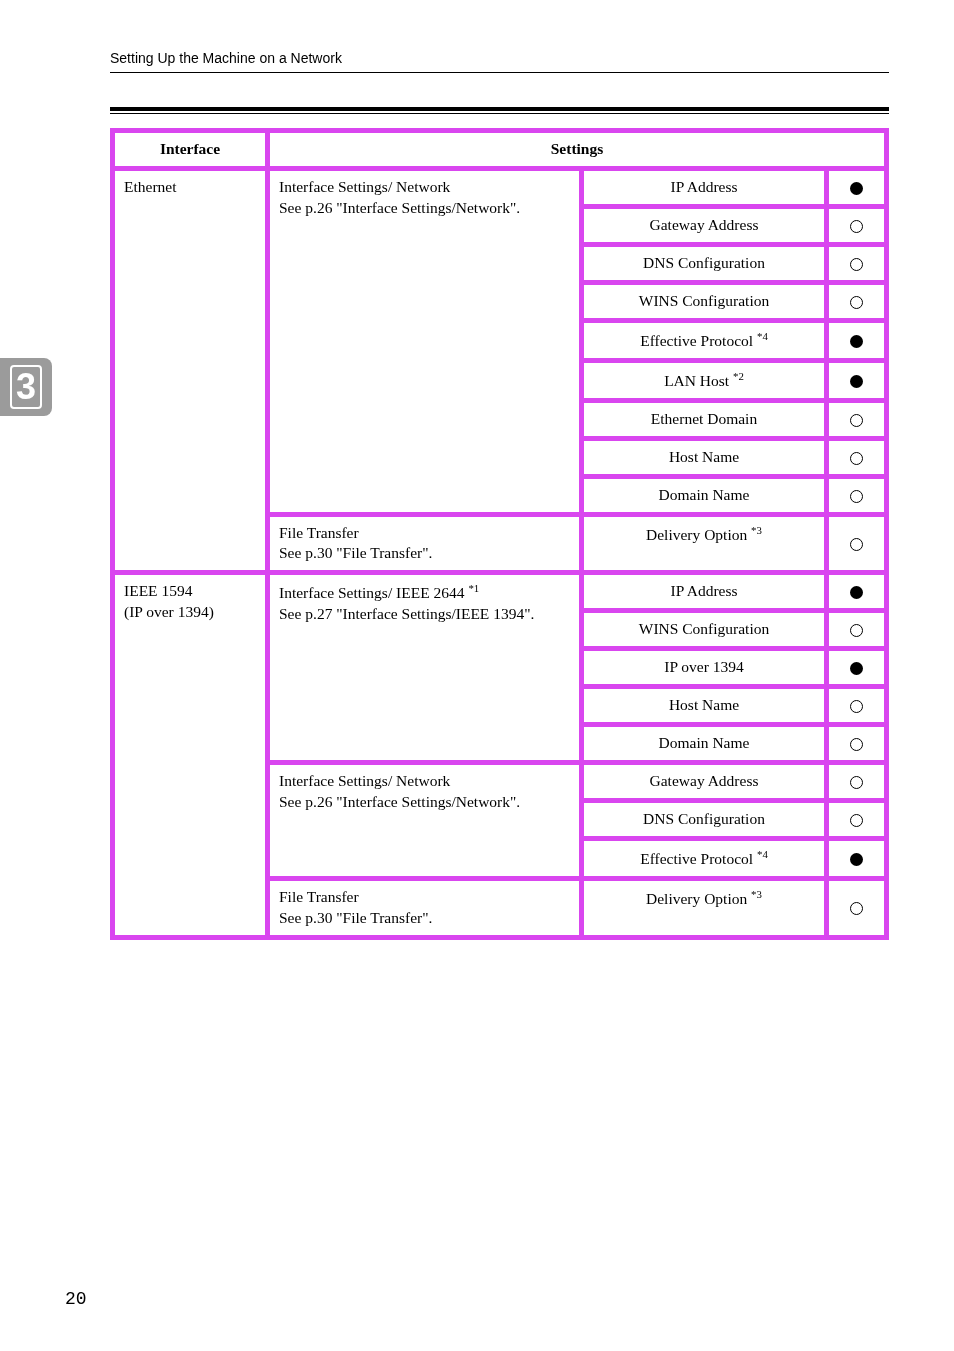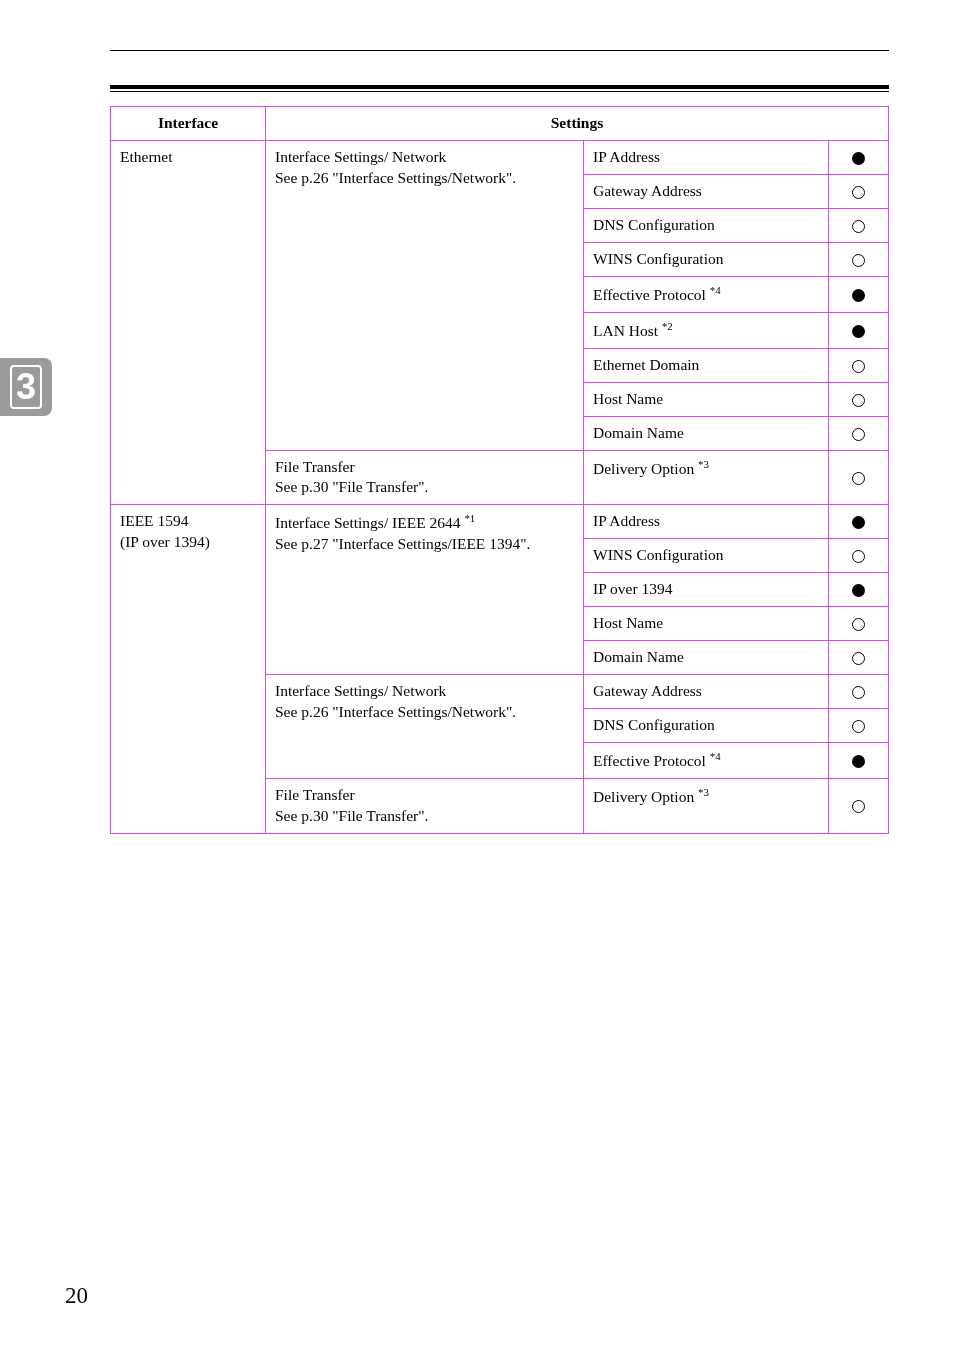--- a/index.html
+++ b/index.html
@@ -68,37 +68,38 @@
     margin: 0 0 14px 0;
   }
   table.settings {
     border-collapse: collapse;
     width: 100%;
     font-size: 15.5px;
     line-height: 1.35;
   }
   table.settings th,
   table.settings td {
-    border: 1px solid #d946ef;
+    border: 5px solid #d946ef;
     padding: 6px 9px;
     vertical-align: top;
     text-align: left;
   }
   table.settings th {
     font-family: Georgia, serif;
     font-weight: bold;
     text-align: center;
   }
   table.settings td.mark {
     text-align: center;
     vertical-align: middle;
     width: 60px;
   }
   table.settings td.setting-col {
     width: 245px;
+    text-align: center;
   }
   .filled-circle {
     display: inline-block;
     width: 13px;
     height: 13px;
     background: #000;
     border-radius: 50%;
     vertical-align: middle;
   }
   .hollow-circle {
@@ -111,32 +112,33 @@
     vertical-align: middle;
   }
   sup {
     font-size: 0.7em;
     vertical-align: super;
   }
   .page-number {
     position: absolute;
     left: 65px;
     bottom: 42px;
-    font-family: Liberation Serif, serif;
-    font-size: 23px;
+    font-family: Liberation Mono, monospace;
+    font-size: 18px;
   }
 </style>
 </head>
 <body>
 
 <div class="tab-marker">
     <span>3</span>
   </div>
 
 <div class="page">
+  <div class="running-head">Setting Up the Machine on a Network</div>
   <hr class="head-rule">
 
   <hr class="thick-rule">
   <hr class="thin-rule">
 
   <table class="settings">
     <thead>
       <tr>
         <th style="width:155px">Interface</th>
         <th colspan="3">Settings</th>

